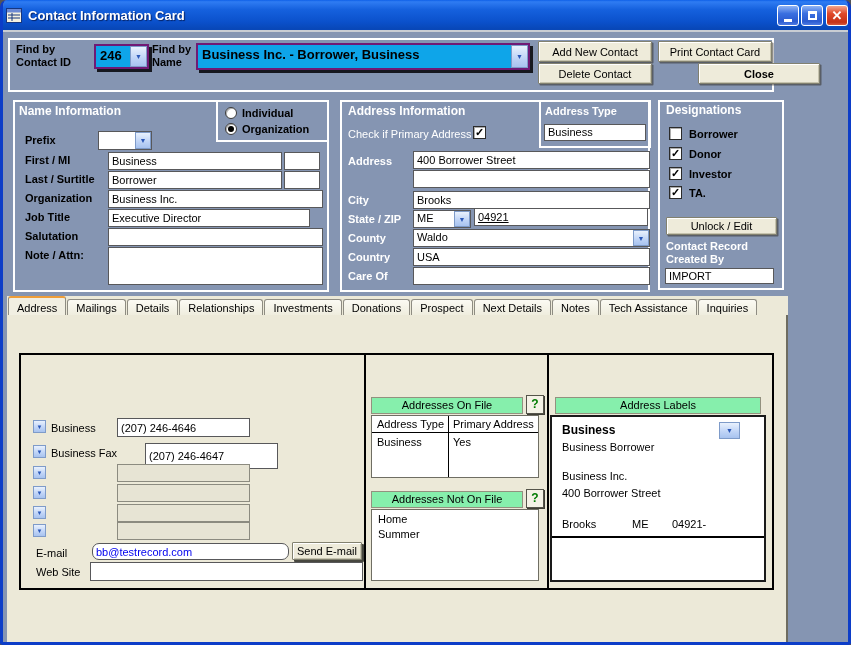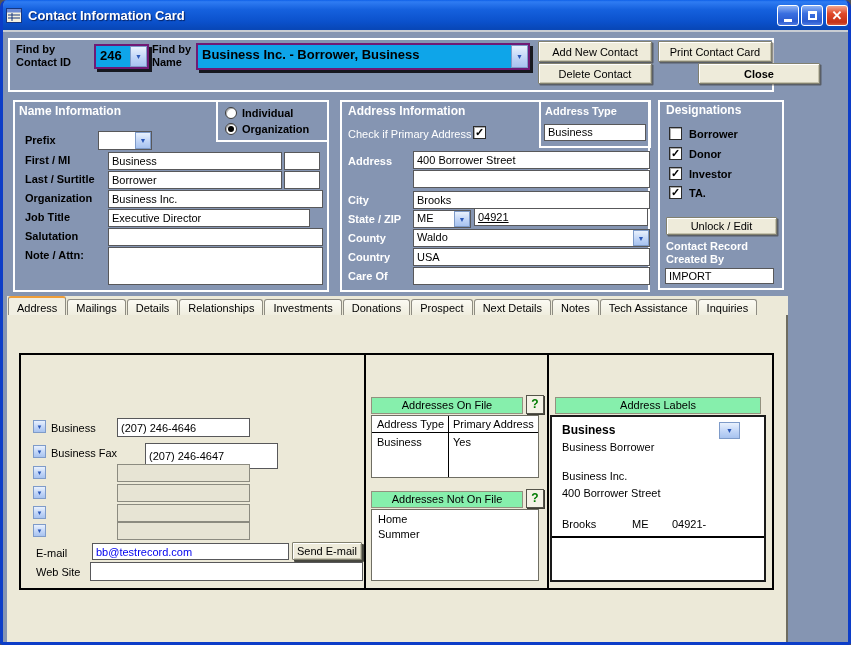--- a/index.html
+++ b/index.html
@@ -71,21 +71,21 @@
     border-right:2px solid #6E6C60;}
   .innerbox{ position:absolute; left:16px; top:353px; width:755px; height:237px; border:2px solid #000;}
   .vdiv{ position:absolute; width:2px; background:#000;}
   .hdr-gray{ position:absolute; background:#86efac; border:1px solid #93917F; font-size:11px;
     text-align:center; line-height:15px; color:#000;}
   .qbtn{ position:absolute; width:18px; height:19px; background:#F4F2E6; border:1px solid #55544A;
     box-shadow:1px 1px 0 #403F36; color:#007B00; font-weight:bold; font-size:12px; text-align:center;
     line-height:17px; cursor:pointer;}
   .white-box{ position:absolute; background:#fff; border:1px solid #6F6E63;}
   .heading{ position:absolute; font-size:15px; font-weight:bold; color:#4E0A4E; letter-spacing:.3px;}
-  .blue-text{ color:#0000EE !important; }
+  .blue-text{ color:#0000EE !important;border-radius:7px; }
 </style>
 </head>
 <body>
 
 <div class="window">
 
   <div class="titlebar">
     <svg width="16" height="15" viewBox="0 0 16 15">
       <rect x="0.5" y="0.5" width="15" height="14" fill="#F5F1E0" stroke="#17367E"></rect>
       <rect x="1" y="1" width="14" height="3.5" fill="#6C89D4"></rect>

